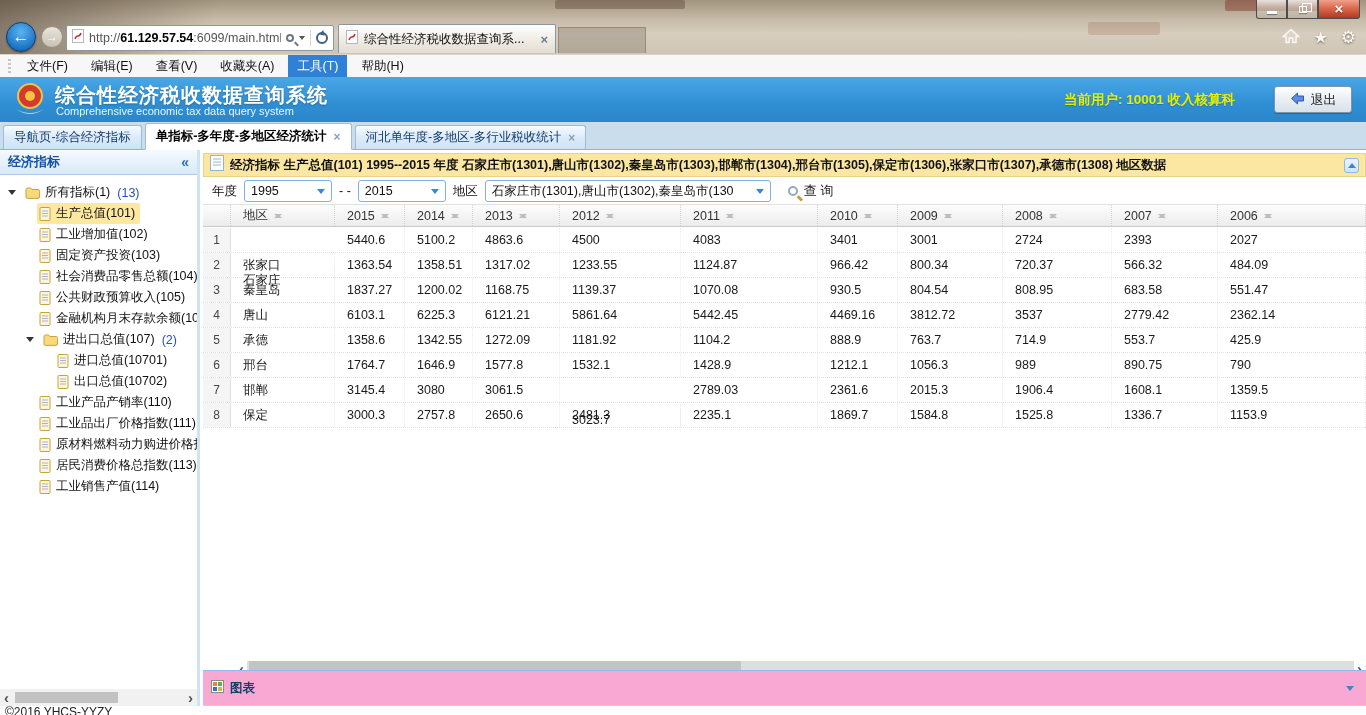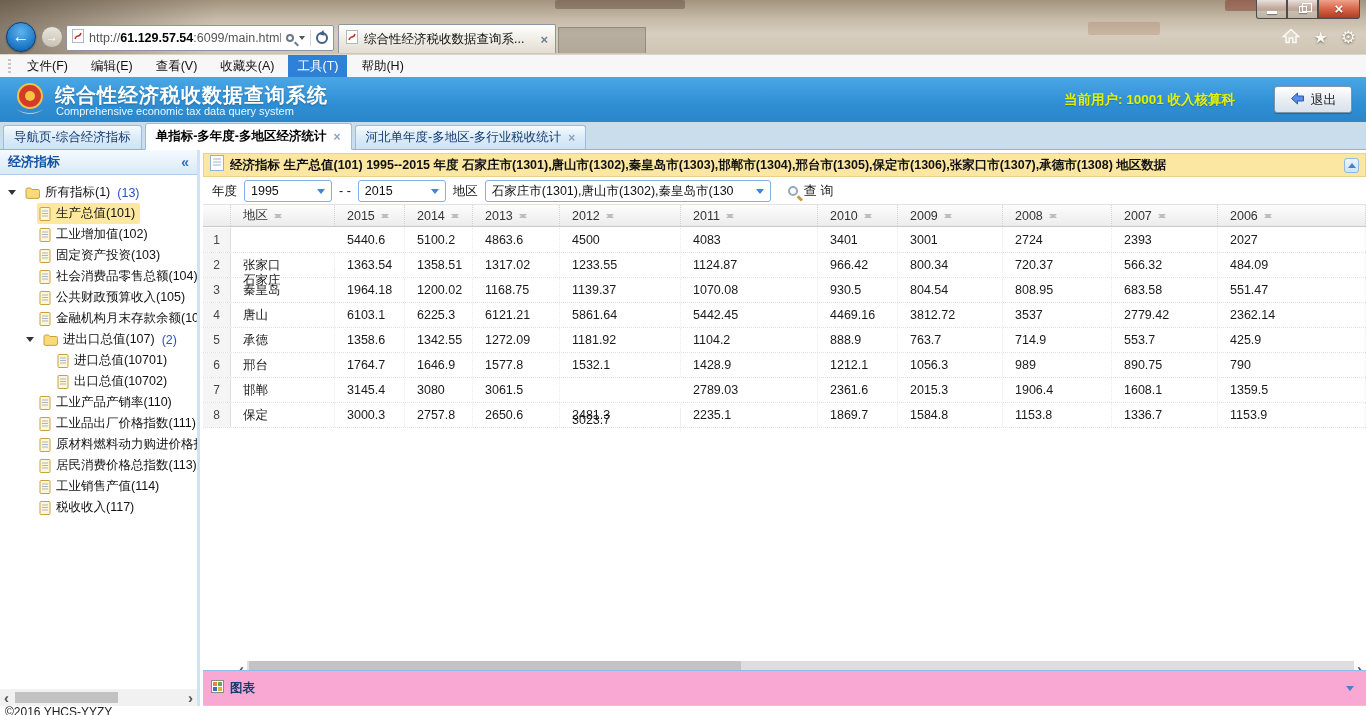--- a/index.html
+++ b/index.html
@@ -466,34 +466,20 @@
                 <svg width="12" height="14" viewBox="0 0 12 14">
                   <rect x="1" y="0.5" width="10" height="13" rx="1" fill="#fdf6d8" stroke="#c9a23e"></rect>
                   <line x1="3" y1="4" x2="9" y2="4" stroke="#a9b6c9"></line>
                   <line x1="3" y1="6.5" x2="9" y2="6.5" stroke="#a9b6c9"></line>
                   <line x1="3" y1="9" x2="9" y2="9" stroke="#a9b6c9"></line>
                 </svg>
               </span>
               <span>工业销售产值(114)</span>
             </span>
           </div>
-          <div class="tree-row" style="padding-left: 24px;">
-            <span class="tree-spacer"></span>
-            <span class="tree-node">
-              <span class="tree-ico">
-                <svg width="12" height="14" viewBox="0 0 12 14">
-                  <rect x="1" y="0.5" width="10" height="13" rx="1" fill="#fdf6d8" stroke="#c9a23e"></rect>
-                  <line x1="3" y1="4" x2="9" y2="4" stroke="#a9b6c9"></line>
-                  <line x1="3" y1="6.5" x2="9" y2="6.5" stroke="#a9b6c9"></line>
-                  <line x1="3" y1="9" x2="9" y2="9" stroke="#a9b6c9"></line>
-                </svg>
-              </span>
-              <span>税收收入(117)</span>
-            </span>
-          </div>
         </div>
       <div class="side-scroll">
         <span class="arrow-l"></span>
         <span class="side-thumb"></span>
         <span class="arrow-r"></span>
       </div>
     </div>
 
     <div class="main">
       <div class="result-bar">
@@ -601,21 +587,21 @@
             <div class="td" style="width: 137px;">1124.87</div>
             <div class="td" style="width: 80px;">966.42</div>
             <div class="td" style="width: 105px;">800.34</div>
             <div class="td" style="width: 109px;">720.37</div>
             <div class="td" style="width: 106px;">566.32</div>
             <div class="td" style="width: 148px;">484.09</div>
           </div>
           <div class="tbl-row">
             <div class="td num" style="width: 28px;">3</div>
             <div class="td" style="width: 104px;">秦皇岛</div>
-            <div class="td" style="width: 70px;">1964.18</div>
+            <div class="td" style="width: 70px;">1837.27</div>
             <div class="td" style="width: 68px;">1200.02</div>
             <div class="td" style="width: 87px;">1168.75</div>
             <div class="td" style="width: 121px;">1139.37</div>
             <div class="td" style="width: 137px;">1070.08</div>
             <div class="td" style="width: 80px;">930.5</div>
             <div class="td" style="width: 105px;">804.54</div>
             <div class="td" style="width: 109px;">808.95</div>
             <div class="td" style="width: 106px;">683.58</div>
             <div class="td" style="width: 148px;">551.47</div>
           </div>
@@ -678,21 +664,21 @@
           <div class="tbl-row">
             <div class="td num" style="width: 28px;">8</div>
             <div class="td" style="width: 104px;">保定</div>
             <div class="td" style="width: 70px;">3000.3</div>
             <div class="td" style="width: 68px;">2757.8</div>
             <div class="td" style="width: 87px;">2650.6</div>
             <div class="td" style="width: 121px;">2481.3</div>
             <div class="td" style="width: 137px;">2235.1</div>
             <div class="td" style="width: 80px;">1869.7</div>
             <div class="td" style="width: 105px;">1584.8</div>
-            <div class="td" style="width: 109px;">1153.8</div>
+            <div class="td" style="width: 109px;">1525.8</div>
             <div class="td" style="width: 106px;">1336.7</div>
             <div class="td" style="width: 148px;">1153.9</div>
           </div>
         </div>
 
       <div class="main-scroll">
         <span class="arrow-l"></span>
         <span class="m-track">
             <span class="m-thumb"></span>
           </span>

